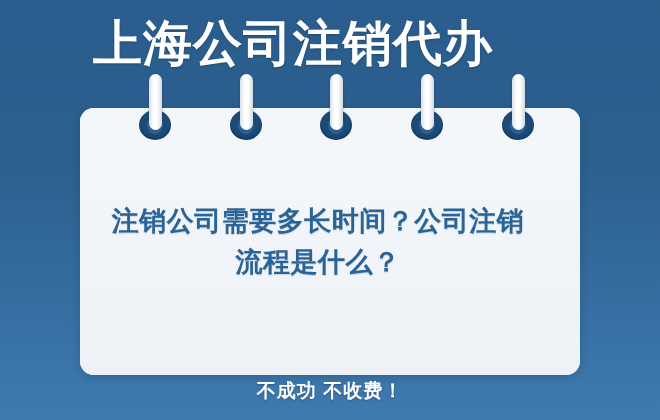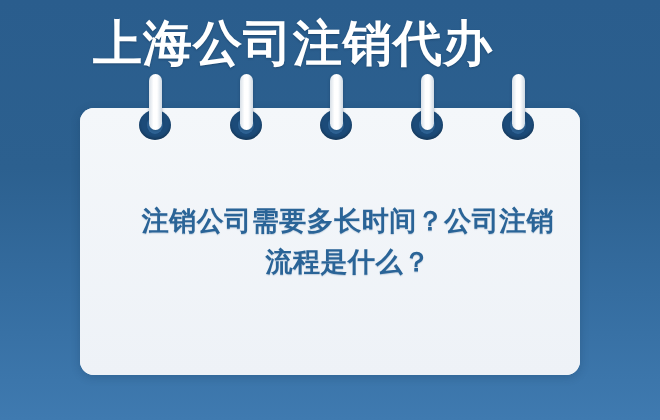--- a/index.html
+++ b/index.html
@@ -59,28 +59,28 @@
   #card::after {
     content: "";
     position: absolute;
     left: 0; top: 0; right: 0; bottom: 0;
     border-radius: 14px;
     background: linear-gradient(180deg, #f4f7fa 0%, #eef2f7 100%);
   }
 
   #card-inner {
     position: absolute;
-    left: 0;
+    left: 6px;
     top: 0;
     width: 500px;
     height: 267px;
     z-index: 2;
     display: flex;
     align-items: center;
-    justify-content: flex-end;
+    justify-content: flex-start;
     padding: 0 22px;
     box-sizing: border-box;
   }
 
   #headline {
     color: #2a6497;
     font-size: 27px;
     line-height: 41px;
     font-weight: 700;
     text-align: center;
@@ -197,14 +197,17 @@
       <div class="hole-inner"></div>
       <div class="wire"></div>
     </div>
     <div class="ring" style="left:518px; top:82px;">
       <div class="hole"></div>
       <div class="hole-inner"></div>
       <div class="wire"></div>
     </div>
   </div>
 
+  <div id="footer">
+    <span id="footer-text">不成功 不收费！</span>
+  </div>
 
 </div>
 
 </body></html>

